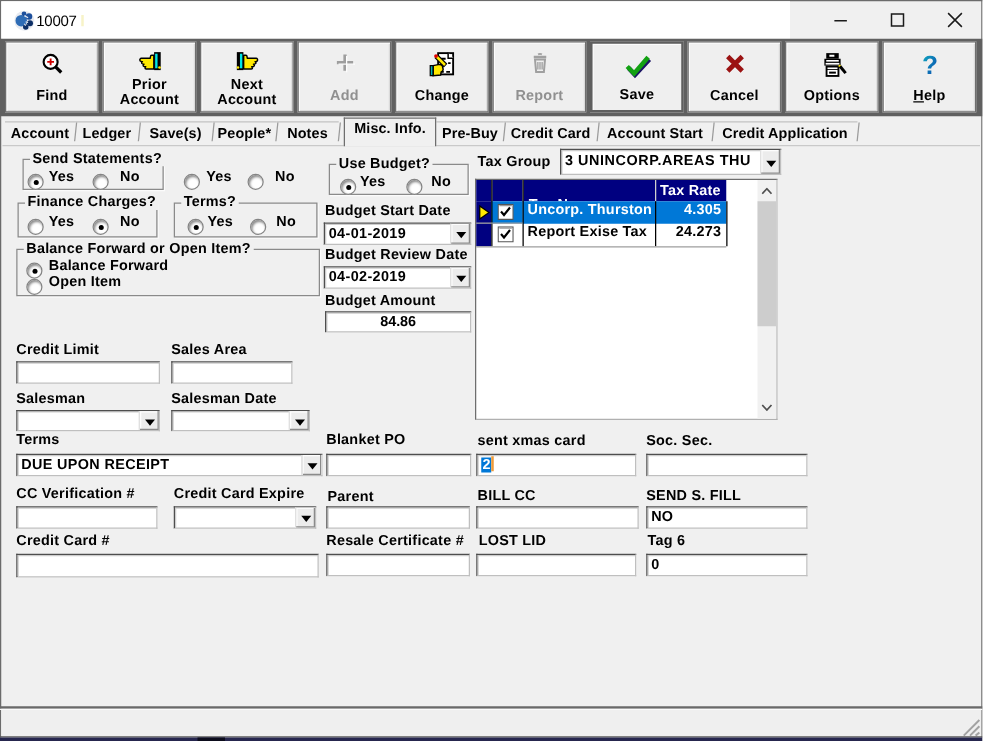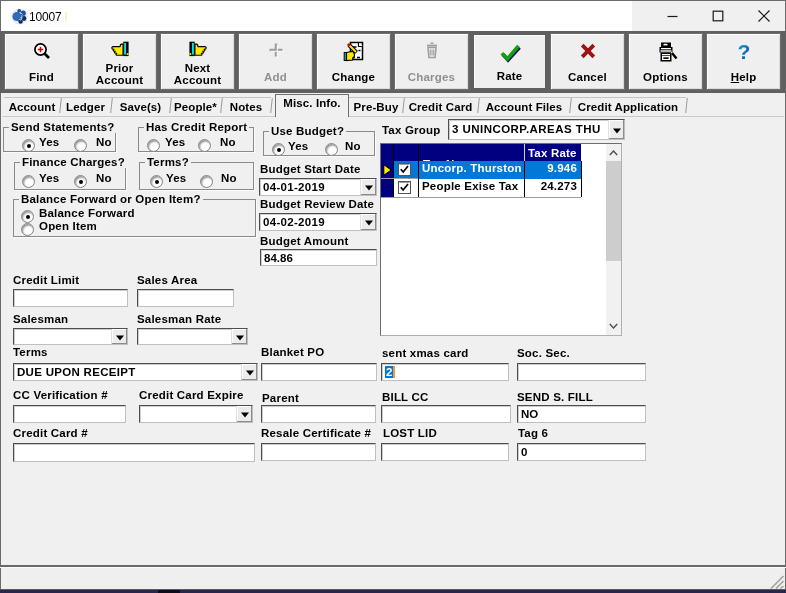--- a/index.html
+++ b/index.html
@@ -10,21 +10,21 @@
 .tbtn{position:absolute;top:2px;height:57px;width:75px;background:#efefef;border:1px solid #6e6e6e;box-shadow:inset 1px 1px 0 #fcfcfc,inset -1px -1px 0 #dadada}
 .tbtn svg{position:absolute;left:50%;transform:translateX(-50%);top:7px}
 .tbtn .t{position:absolute;bottom:6px;width:100%;text-align:center;font-weight:bold;font-size:11.5px;line-height:12px;color:#000;letter-spacing:.2px}
 .tbtn .t2{bottom:3px}
 .tbtn .dis{color:#909090}
 .tab{position:absolute;top:97px;height:19px;text-align:center;font-weight:bold;font-size:11.5px;line-height:13px;color:#000;letter-spacing:.1px;border-top:1px solid #c2c2c2;padding-top:3px}
 .tsep{position:absolute;top:98px;width:1.3px;height:15px;background:#9a9a9a;transform:skewX(-6deg)}
 #seltab{position:absolute;left:275px;top:94px;width:74px;height:23px;background:#f0f0f0;border:1px solid #6e6e6e;border-bottom:none;font-weight:bold;font-size:11.5px;line-height:17px;text-align:center;z-index:3;letter-spacing:.1px}
 .lbl{position:absolute;font-weight:bold;font-size:11.5px;line-height:12px;color:#000;white-space:nowrap;letter-spacing:.2px}
 .inp{position:absolute;background:#fff;box-shadow:inset 1px 1px 0 rgba(90,90,90,.3);border:1px solid #bfbfbf;border-top-color:#4e4e4e;border-left-color:#4e4e4e;font-weight:bold;font-size:11.5px;color:#000;line-height:15px;padding:1px 3px 0 3px;white-space:nowrap}
-.ralign{text-align:left}
+.ralign{text-align:center}
 .grp{position:absolute;border:1px solid #8a8a8a;box-shadow:1px 1px 0 #fbfbfb}
 .gl{position:absolute;top:-7px;left:5px;background:#f0f0f0;padding:0 2px;font-weight:bold;font-size:11.5px;line-height:12px;white-space:nowrap;letter-spacing:.2px}
 .rad{position:absolute;width:13px;height:13px;border-radius:50%;background:#fff;border:1px solid #848484;box-shadow:inset 1px 1.5px 2px rgba(0,0,0,.45)}
 .rad.sel::after{content:'';position:absolute;left:3.5px;top:3.5px;width:4.5px;height:4.5px;border-radius:50%;background:#000}
 .combo{position:absolute;background:#fff;box-shadow:inset 1px 1px 0 rgba(90,90,90,.3);border:1px solid #bfbfbf;border-top-color:#4e4e4e;border-left-color:#4e4e4e;font-weight:bold;font-size:11.5px;color:#000;white-space:nowrap}
 .combo .v{position:absolute;left:3px;top:2px;line-height:13px;letter-spacing:.3px}
 .dbtn{position:absolute;right:0;top:0;bottom:0;width:16px;background:#ececec;border-left:1px solid #e0e0e0;box-shadow:inset -1px -1px 0 #8b8b8b,inset 1px 1px 0 #fdfdfd}
 .dbtn::after{content:'';position:absolute;left:50%;top:50%;transform:translate(-50%,-30%);border-left:4px solid transparent;border-right:4px solid transparent;border-top:5px solid #000}
 .cell{position:absolute;overflow:hidden;font-weight:bold;font-size:11.5px;letter-spacing:.2px}
 .wline{position:absolute;background:#6b6b6b}
@@ -103,28 +103,28 @@
 </svg>
 <div class="t">Change</div>
       </div>
 <div class="tbtn" style="left:394px">
 <svg width="18" height="19" viewBox="0 0 18 19">
           <path d="M7.5 2.5 Q9 1.6 10.5 2.5" fill="none" stroke="#a0a0a0" stroke-width="1.4"></path>
           <path d="M4 4.6 H14" stroke="#a0a0a0" stroke-width="2"></path>
           <path d="M5 6.5 L5.9 16.5 H12.1 L13 6.5 Z" fill="none" stroke="#a0a0a0" stroke-width="1.6"></path>
           <path d="M7.3 8.5 V14.5 M9 8.5 V14.5 M10.7 8.5 V14.5" stroke="#a0a0a0" stroke-width="1.1"></path>
         </svg>
-<div class="t dis">Charges</div>
+<div class="t dis">Report</div>
       </div>
 <div class="tbtn" style="left:472px;border:2px solid #5f5f5f;box-shadow:inset 1px 1px 0 #fcfcfc">
 <svg width="24" height="22" viewBox="0 0 24 22">
           <path d="M5 12.5 L10 18 L21.5 5.5" stroke="#1b1464" stroke-width="3.6" fill="none"></path>
           <path d="M3.8 11.2 L9.3 16.8 L20.5 3.8" stroke="#12a112" stroke-width="3.6" fill="none"></path>
         </svg>
-<div class="t">Rate</div>
+<div class="t">Save</div>
       </div>
 <div class="tbtn" style="left:550px">
 <svg width="20" height="20" viewBox="0 0 20 20">
           <path d="M4.2 4.2 L15.8 15.8 M15.8 4.2 L4.2 15.8" stroke="#9b1313" stroke-width="3.8"></path>
         </svg>
 <div class="t">Cancel</div>
       </div>
 <div class="tbtn" style="left:628px">
 <svg width="24" height="22" viewBox="0 0 24 22">
           <rect x="7" y="1.5" width="10" height="4.5" fill="#000"></rect>
@@ -154,43 +154,40 @@
 <div class="t"><u>H</u>elp</div>
       </div>
 </div>
 <div class="tab" style="left:4px;width:56px">Account</div>
 <div class="tab" style="left:60px;width:51px">Ledger</div>
 <div class="tab" style="left:111px;width:59px">Save(s)</div>
 <div class="tab" style="left:170px;width:51px">People*</div>
 <div class="tab" style="left:221px;width:50px">Notes</div>
 <div class="tab" style="left:349px;width:54px">Pre-Buy</div>
 <div class="tab" style="left:403px;width:75px">Credit Card</div>
-<div class="tab" style="left:478px;width:92px">Account Files</div>
+<div class="tab" style="left:478px;width:92px">Account Start</div>
 <div class="tab" style="left:570px;width:116px">Credit Application</div>
 <div class="tsep" style="left:60px"></div>
 <div class="tsep" style="left:111px"></div>
 <div class="tsep" style="left:170px"></div>
 <div class="tsep" style="left:221px"></div>
 <div class="tsep" style="left:271px"></div>
 <div class="tsep" style="left:403px"></div>
 <div class="tsep" style="left:478px"></div>
 <div class="tsep" style="left:570px"></div>
 <div class="tsep" style="left:686px"></div>
 <div style="position:absolute;left:2px;top:116px;width:782px;height:1px;background:#c9c9c9"></div>
 <div id="seltab">Misc. Info.</div>
-<div class="grp" style="left:3px;top:127px;width:113px;height:25px">
+<div class="grp" style="left:18px;top:127px;width:113px;height:25px">
       <span class="gl">Send Statements?</span>
     </div>
 <div class="rad sel" style="left:22px;top:139px"></div>
     <div class="lbl" style="left:39px;top:136px">Yes</div>
 <div class="rad" style="left:74px;top:139px"></div>
     <div class="lbl" style="left:96px;top:136px">No</div>
-<div class="grp" style="left:138px;top:127px;width:116px;height:25px">
-      <span class="gl">Has Credit Report</span>
-    </div>
 <div class="rad" style="left:147px;top:139px"></div>
     <div class="lbl" style="left:165px;top:136px">Yes</div>
 <div class="rad" style="left:198px;top:139px"></div>
     <div class="lbl" style="left:220px;top:136px">No</div>
 <div class="grp" style="left:14px;top:162px;width:112px;height:28px">
       <span class="gl">Finance Charges?</span>
     </div>
 <div class="rad" style="left:22px;top:175px"></div>
     <div class="lbl" style="left:39px;top:172px">Yes</div>
 <div class="rad sel" style="left:74px;top:175px"></div>
@@ -234,21 +231,21 @@
       <span class="dbtn"></span>
     </div>
 <div class="lbl" style="left:13px;top:274px">Credit Limit</div>
 <div class="inp" style="left:13px;top:289px;width:115px;height:18px"></div>
 <div class="lbl" style="left:137px;top:274px">Sales Area</div>
 <div class="inp" style="left:137px;top:289px;width:97px;height:18px"></div>
 <div class="lbl" style="left:13px;top:313px">Salesman</div>
 <div class="combo" style="left:13px;top:328px;width:115px;height:17px">
       <span class="dbtn"></span>
     </div>
-<div class="lbl" style="left:137px;top:313px">Salesman Rate</div>
+<div class="lbl" style="left:137px;top:313px">Salesman Date</div>
 <div class="combo" style="left:137px;top:328px;width:111px;height:17px">
       <span class="dbtn"></span>
     </div>
 <div class="lbl" style="left:13px;top:346px">Terms</div>
 <div class="combo" style="left:13px;top:363px;width:245px;height:18px">
       <span class="v">DUE UPON RECEIPT</span>
       <span class="dbtn"></span>
     </div>
 <div class="lbl" style="left:261px;top:346px">Blanket PO</div>
 <div class="inp" style="left:261px;top:363px;width:116px;height:18px"></div>
@@ -281,24 +278,24 @@
 <div class="cell" style="left:12px;top:0;width:25px;height:17px;background:#000080;border-left:1px solid #cfcfcf"></div>
 <div class="cell" style="left:37px;top:0;width:106px;height:17px;background:#000080;border-left:1px solid #cfcfcf;color:#fff;padding:14px 0 0 4px">Tax Name</div>
 <div class="cell" style="left:143px;top:0;width:57px;height:17px;background:#000080;border-left:1px solid #cfcfcf;color:#fff;padding:2.5px 0 0 3px">Tax Rate</div>
 <div class="cell" style="left:0;top:17px;width:12px;height:18px;background:#000080">
 <svg width="10" height="12" viewBox="0 0 10 12" style="position:absolute;left:2px;top:3px">
           <path d="M.8 .8 L8.2 6 L.8 11.2 Z" fill="#ffe900" stroke="#000" stroke-width="1"></path>
         </svg>
       </div>
 <div class="cell" style="left:12px;top:17px;width:25px;height:18px;background:#0078d7"></div>
 <div class="cell" style="left:37px;top:17px;width:106px;height:18px;background:#0078d7;color:#fff;padding:1px 0 0 4px">Uncorp. Thurston</div>
-<div class="cell" style="left:143px;top:17px;width:57px;height:18px;background:#0078d7;color:#fff;padding:1px 4px 0 0;text-align:right">9.946</div>
+<div class="cell" style="left:143px;top:17px;width:57px;height:18px;background:#0078d7;color:#fff;padding:1px 4px 0 0;text-align:right">4.305</div>
 <div class="cell" style="left:0;top:35px;width:12px;height:18px;background:#000080"></div>
 <div class="cell" style="left:12px;top:35px;width:25px;height:18px;background:#fff"></div>
-<div class="cell" style="left:37px;top:35px;width:106px;height:18px;color:#000;padding:1px 0 0 4px">People Exise Tax</div>
+<div class="cell" style="left:37px;top:35px;width:106px;height:18px;color:#000;padding:1px 0 0 4px">Report Exise Tax</div>
 <div class="cell" style="left:143px;top:35px;width:57px;height:18px;color:#000;padding:1px 4px 0 0;text-align:right">24.273</div>
 <svg width="13" height="13" viewBox="0 0 13 13" style="position:absolute;left:17px;top:19px">
         <rect x=".5" y=".5" width="12" height="12" fill="#fff" stroke="#555"></rect>
         <rect x="1.5" y="1.5" width="10" height="10" fill="none" stroke="#9a9a9a" stroke-width="1" stroke-dasharray="10 34"></rect>
         <path d="M2.8 6.2 L5.2 9 L10 3" stroke="#000" stroke-width="1.7" fill="none"></path>
       </svg>
 <svg width="13" height="13" viewBox="0 0 13 13" style="position:absolute;left:17px;top:37px">
         <rect x=".5" y=".5" width="12" height="12" fill="#fff" stroke="#555"></rect>
         <rect x="1.5" y="1.5" width="10" height="10" fill="none" stroke="#9a9a9a" stroke-width="1" stroke-dasharray="10 34"></rect>
         <path d="M2.8 6.2 L5.2 9 L10 3" stroke="#000" stroke-width="1.7" fill="none"></path>

